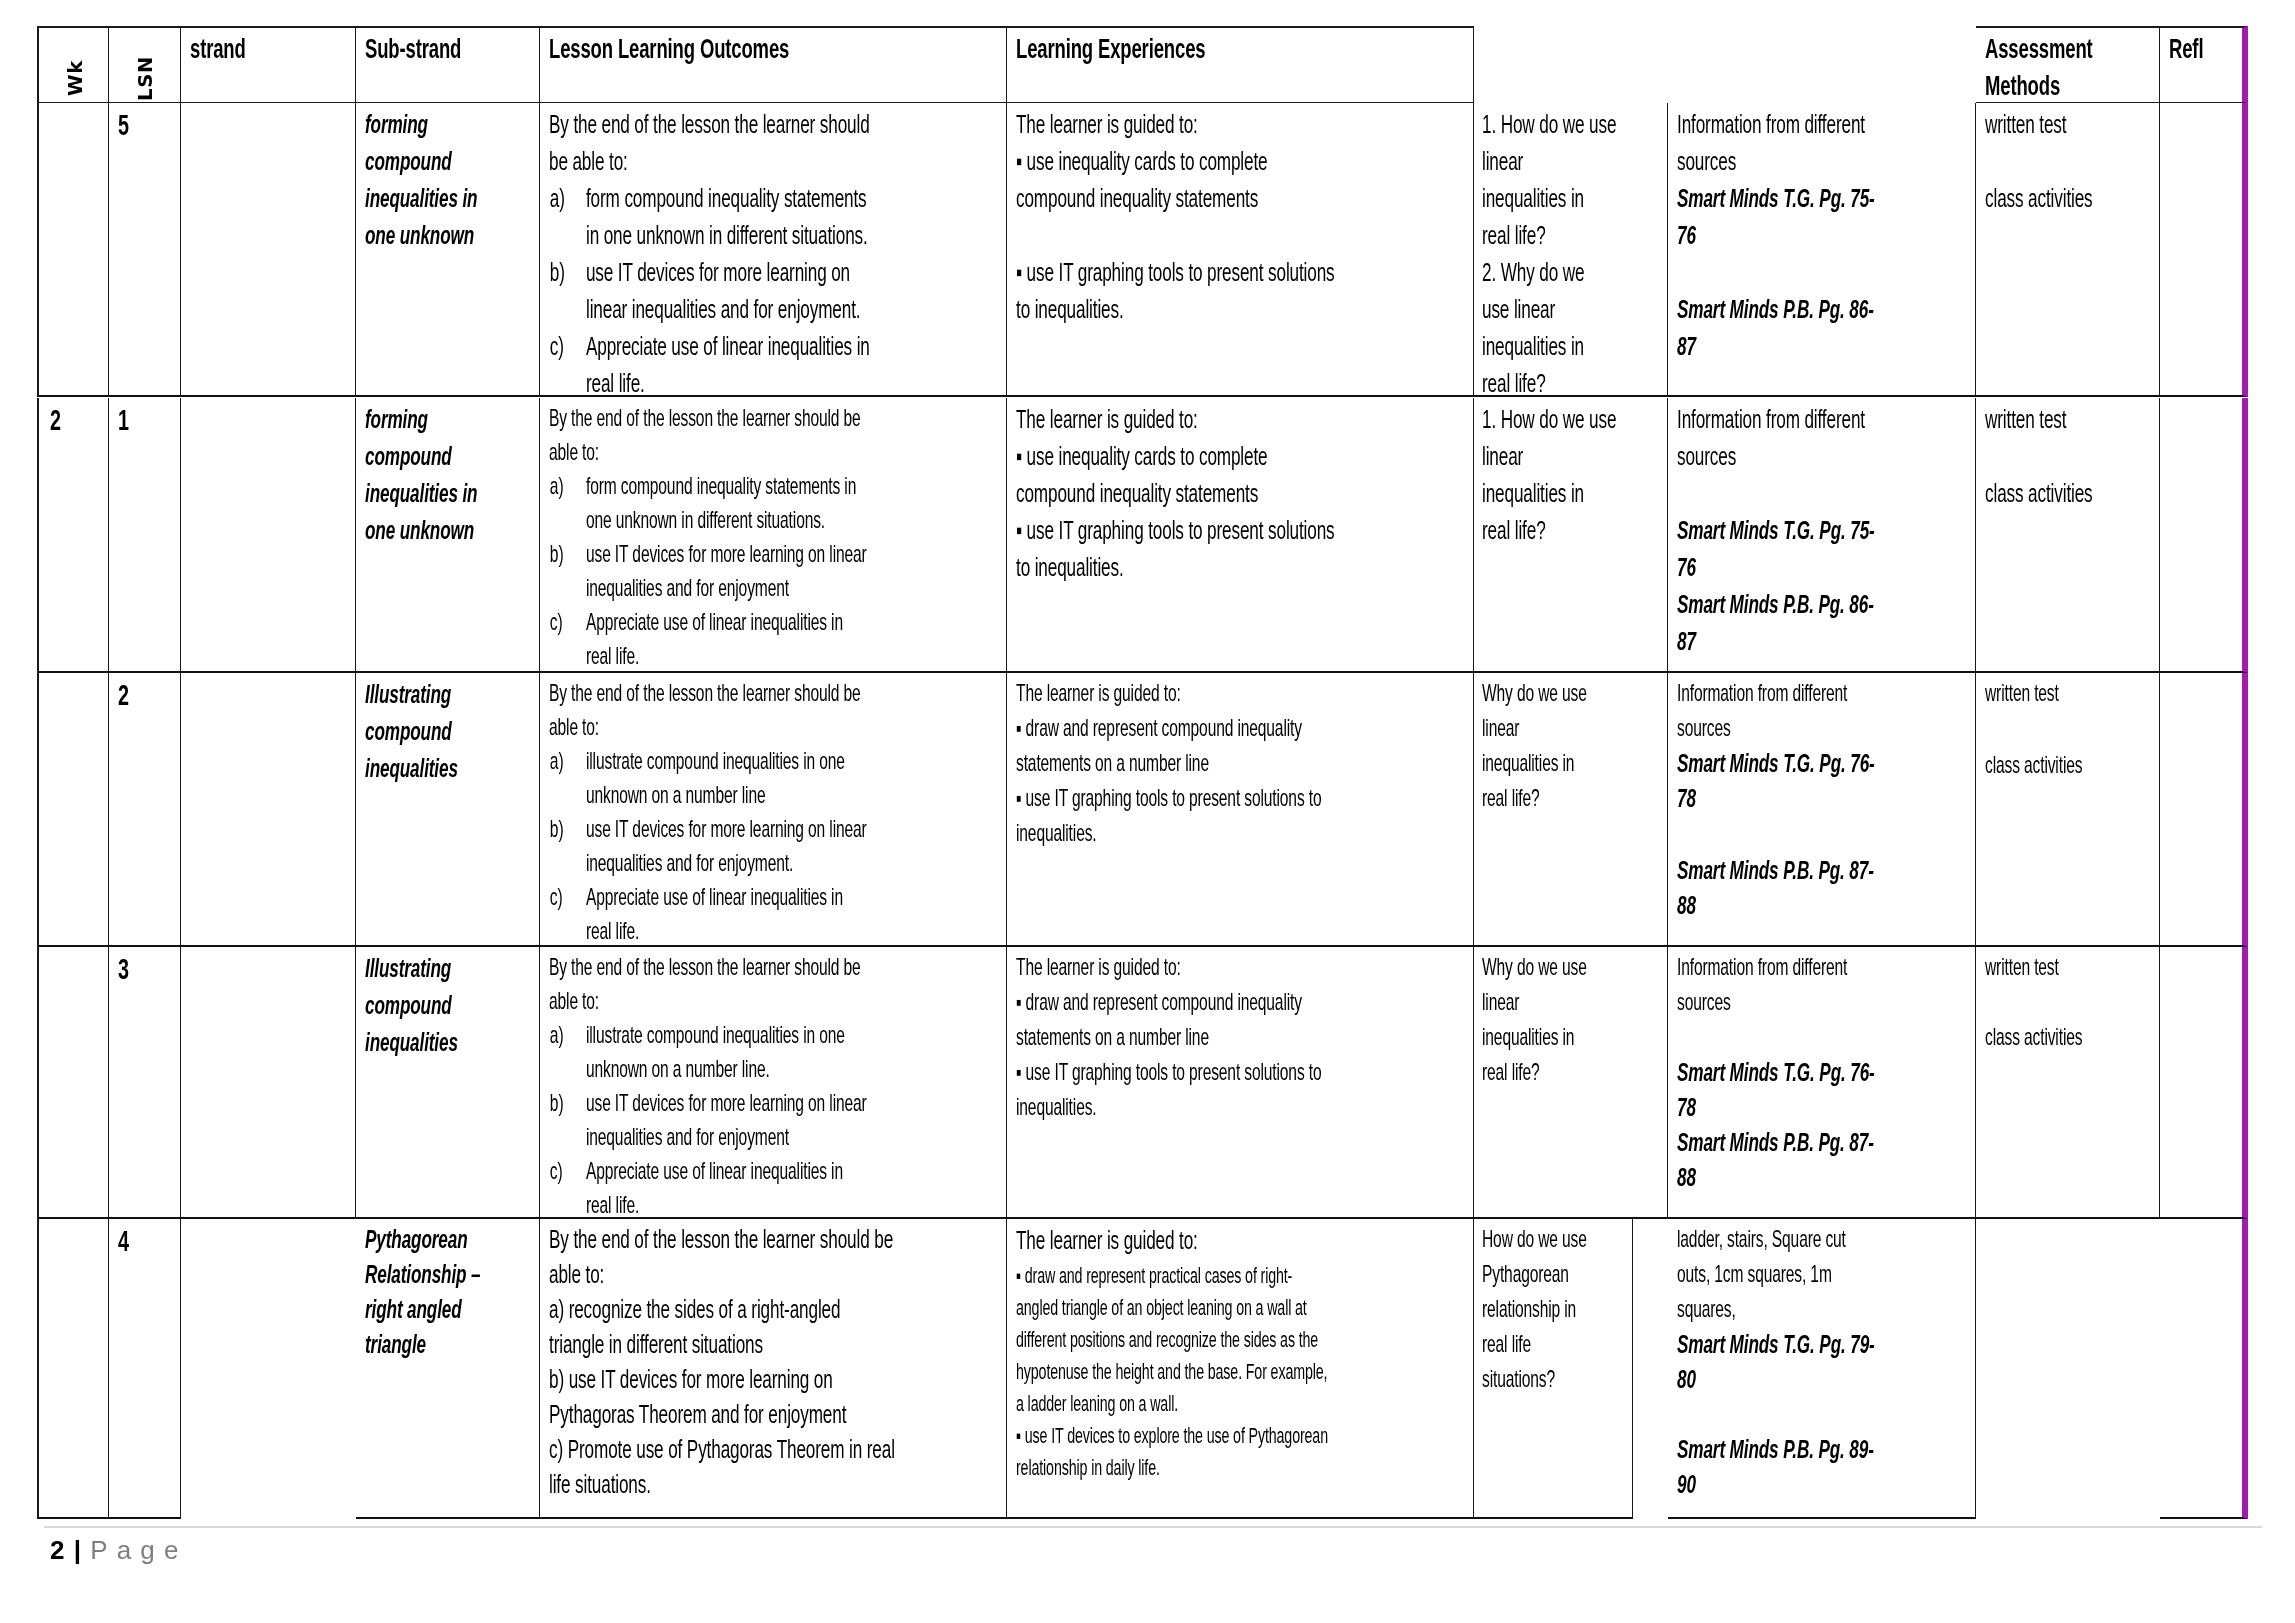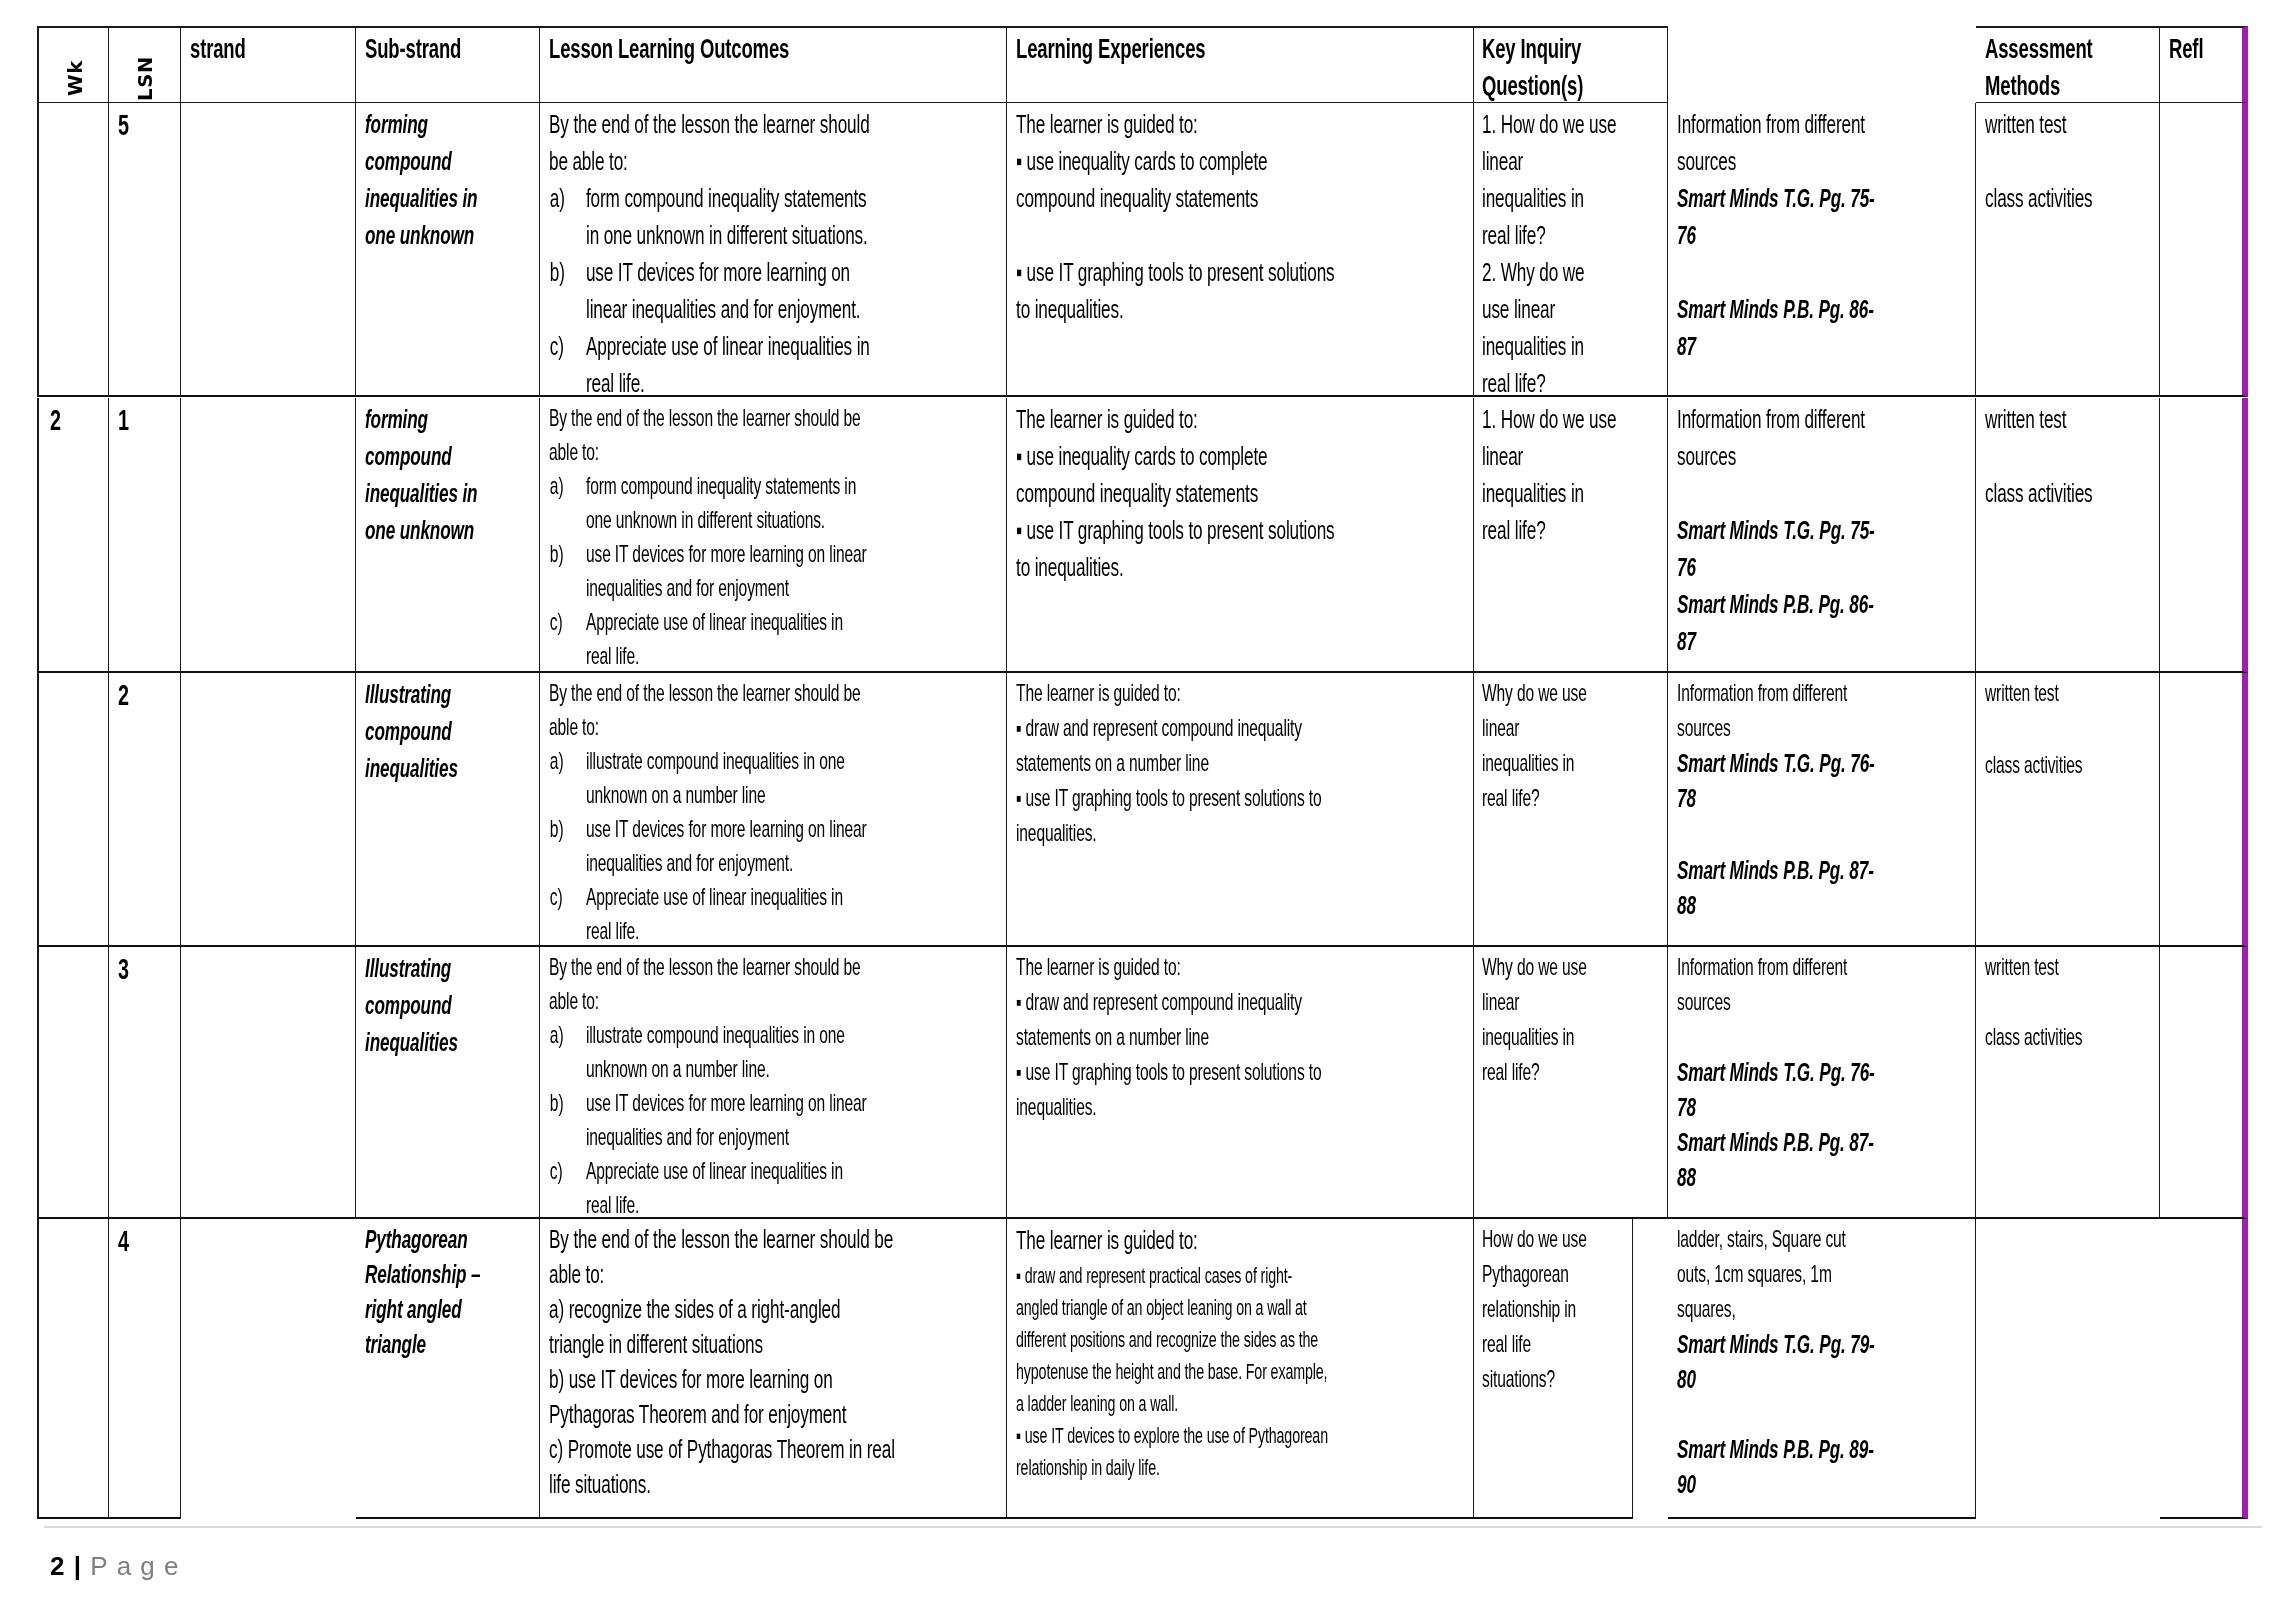--- a/index.html
+++ b/index.html
@@ -28,21 +28,21 @@
   .bi { font-weight:bold; font-style:italic; }
   .line { display:block; }
   .gap { display:block; height:37px; }
   .li { display:block; position:relative; padding-left:56px; }
   .li .mk { position:absolute; left:1.3px; top:0; }
   .rot {
     position:absolute; transform:rotate(-90deg); transform-origin:0 0;
     font-family:"DejaVu Sans", sans-serif; font-weight:bold; font-size:19.6px; letter-spacing:0.7px;
   }
   .footer-line { position:absolute; left:44px; top:1526px; width:2218px; height:2px; background:#d9d9d9; }
-  .footer { position:absolute; left:50px; top:1535px; font-family:"Liberation Sans", sans-serif; font-size:26px; white-space:nowrap;margin-top:16px; }
+  .footer { position:absolute; left:50px; top:1535px; font-family:"Liberation Sans", sans-serif; font-size:26px; white-space:nowrap; }
   .footer .pn { font-weight:bold; color:#000; }
   .footer .bar { font-weight:bold; color:#000; margin:0 9.2px 0 9.2px; }
   .footer .pg { color:#7f7f7f; letter-spacing:9.2px; }
 </style>
 </head>
 <body>
 
 <div class="page">
   <div class="tbl">
 
@@ -64,26 +64,20 @@
     </div>
     <div class="cell hdr top-row" style="left:503px;top:0;width:467px;height:77px;">
       <div class="inner" style="width:687px;">
           <span class="line">Lesson Learning Outcomes</span>
         </div>
     </div>
     <div class="cell hdr top-row" style="left:970px;top:0;width:467px;height:77px;">
       <div class="inner" style="width:687px;">
           <span class="line">Learning Experiences</span>
         </div>
-    </div>
-    <div class="cell hdr top-row" style="left:1436px;top:0;width:195px;height:77px;">
-      <div class="inner" style="width:281px;">
-        <span class="line">Key Inquiry</span>
-        <span class="line">Question(s)</span>
-      </div>
     </div>
     <div class="cell hdr top-row" style="left:1939px;top:0;width:184px;height:77px;">
       <div class="inner" style="width:268px;">
         <span class="line">Assessment</span>
         <span class="line">Methods</span>
       </div>
     </div>
     <div class="cell hdr top-row last-col" style="left:2123px;top:0;width:88px;height:77px;">
       <div class="inner" style="width:124px;">
           <span class="line">Refl</span>

